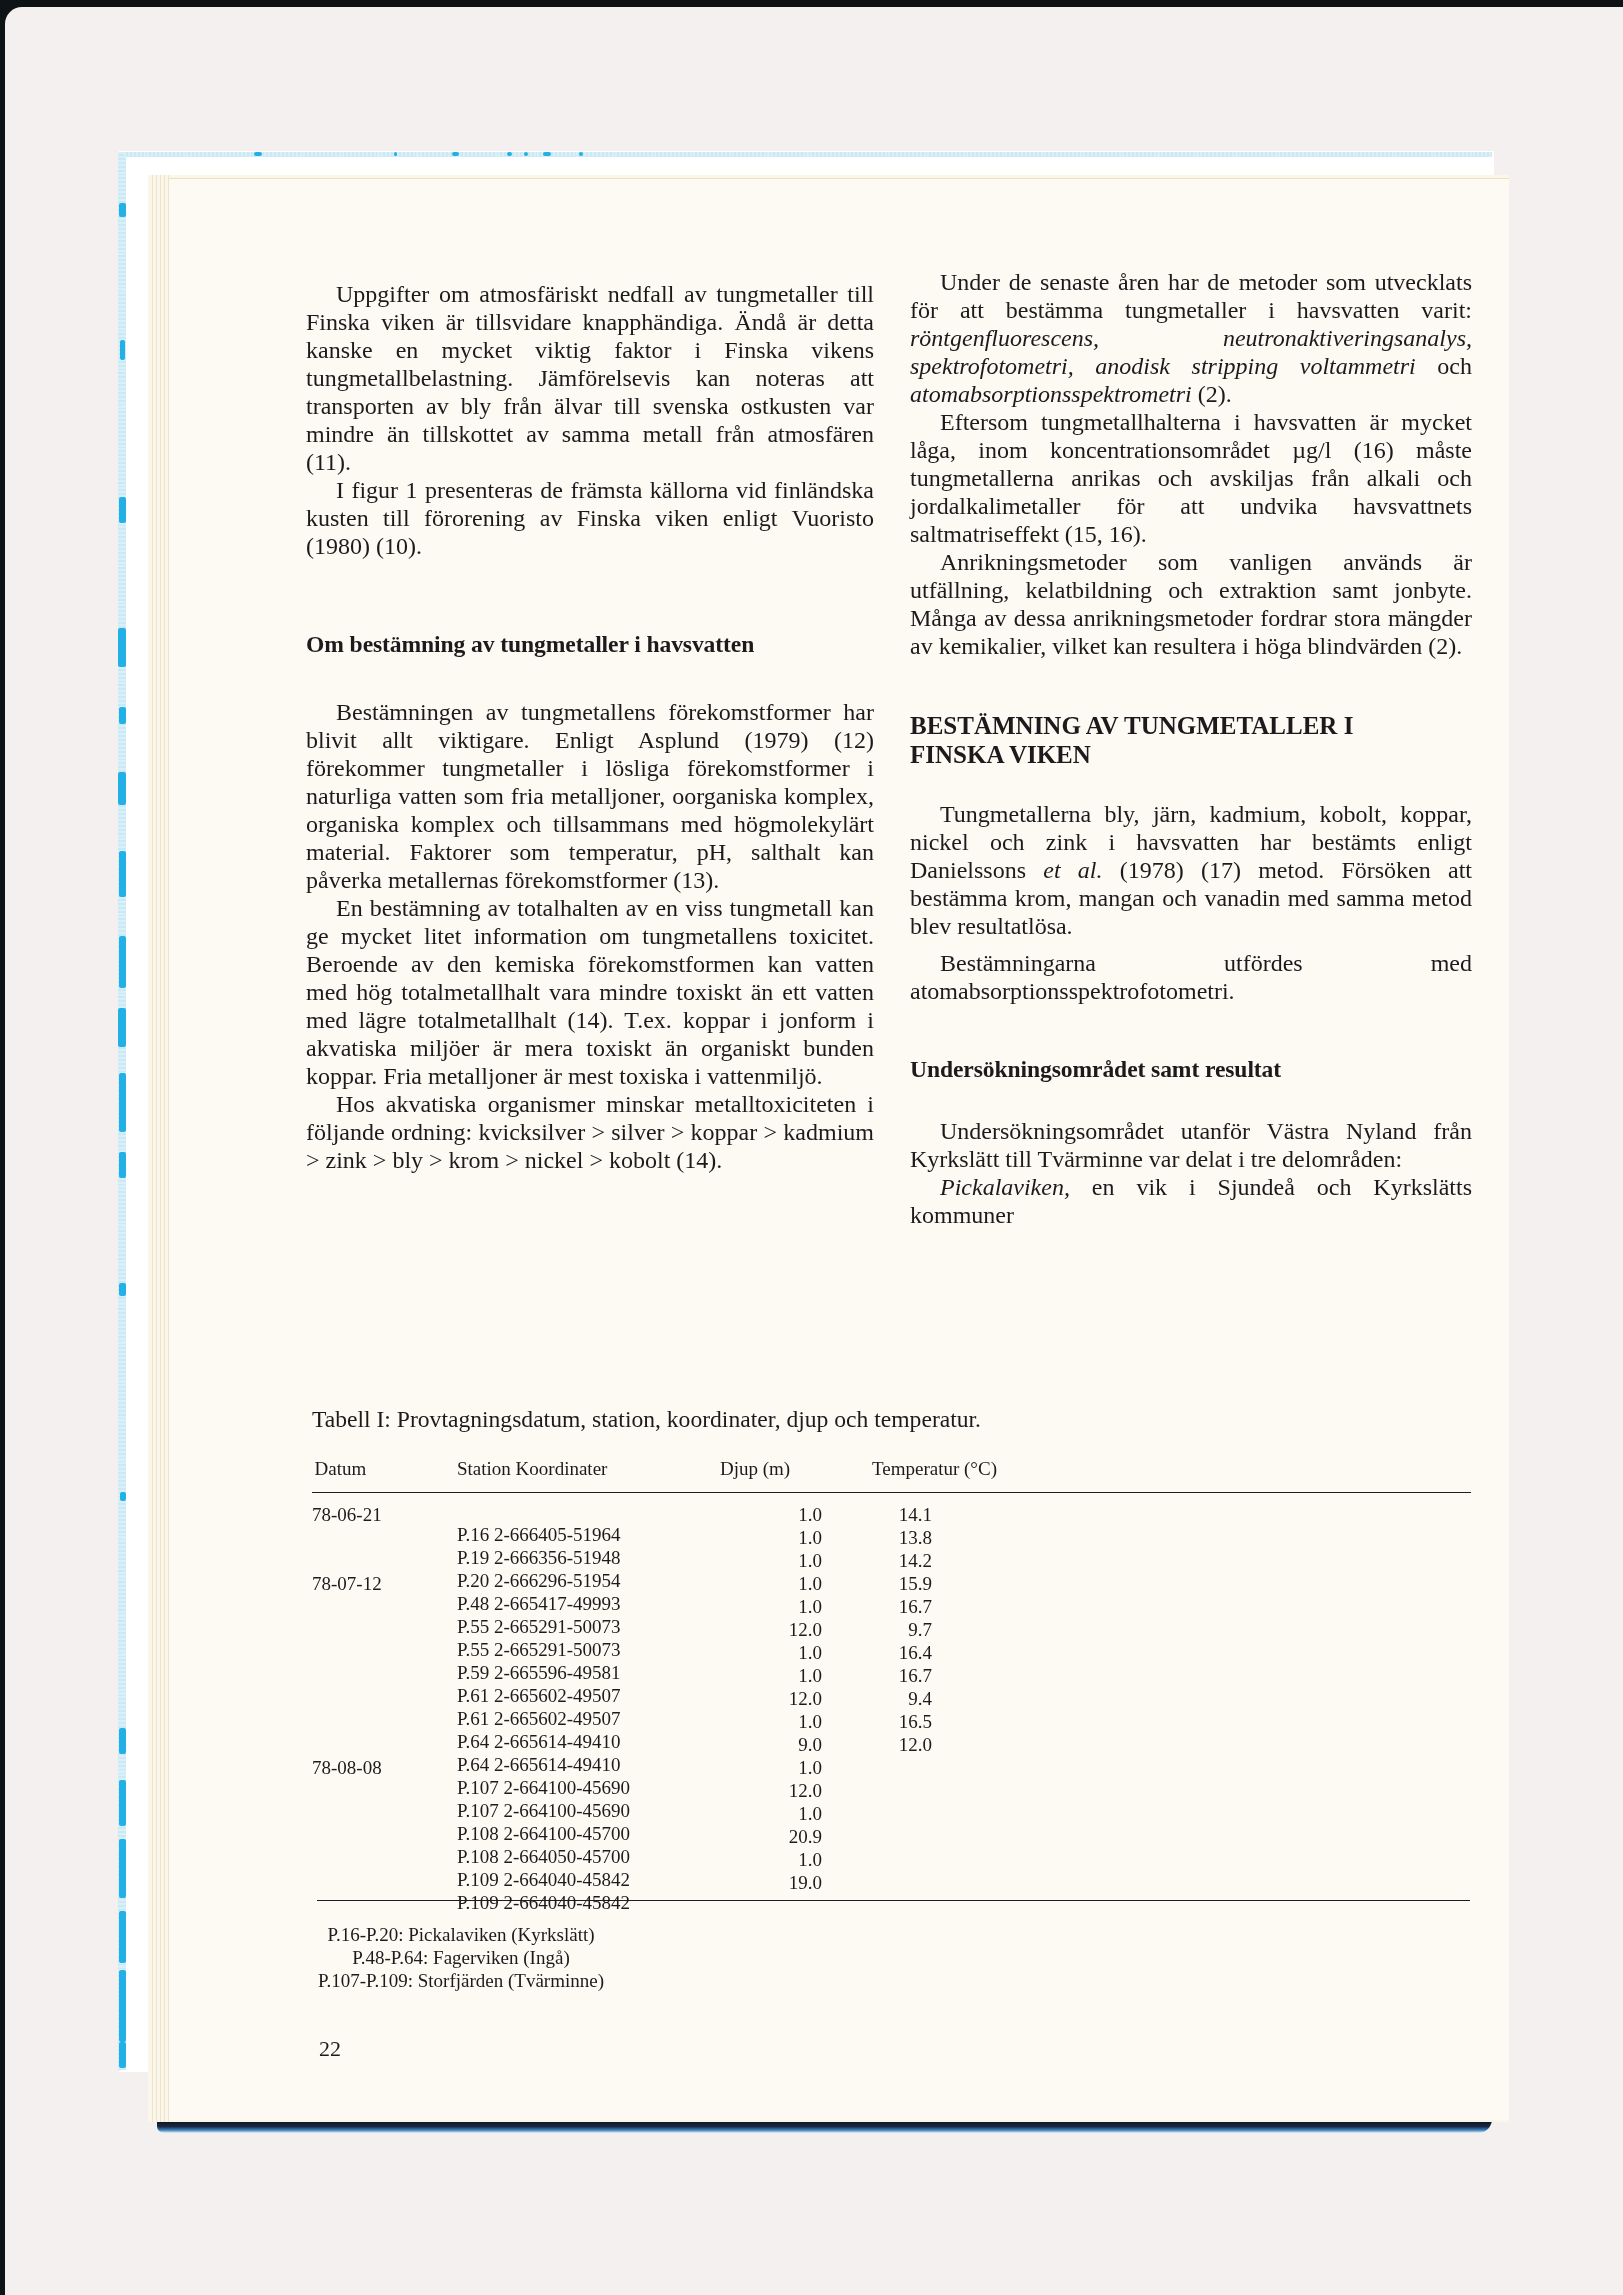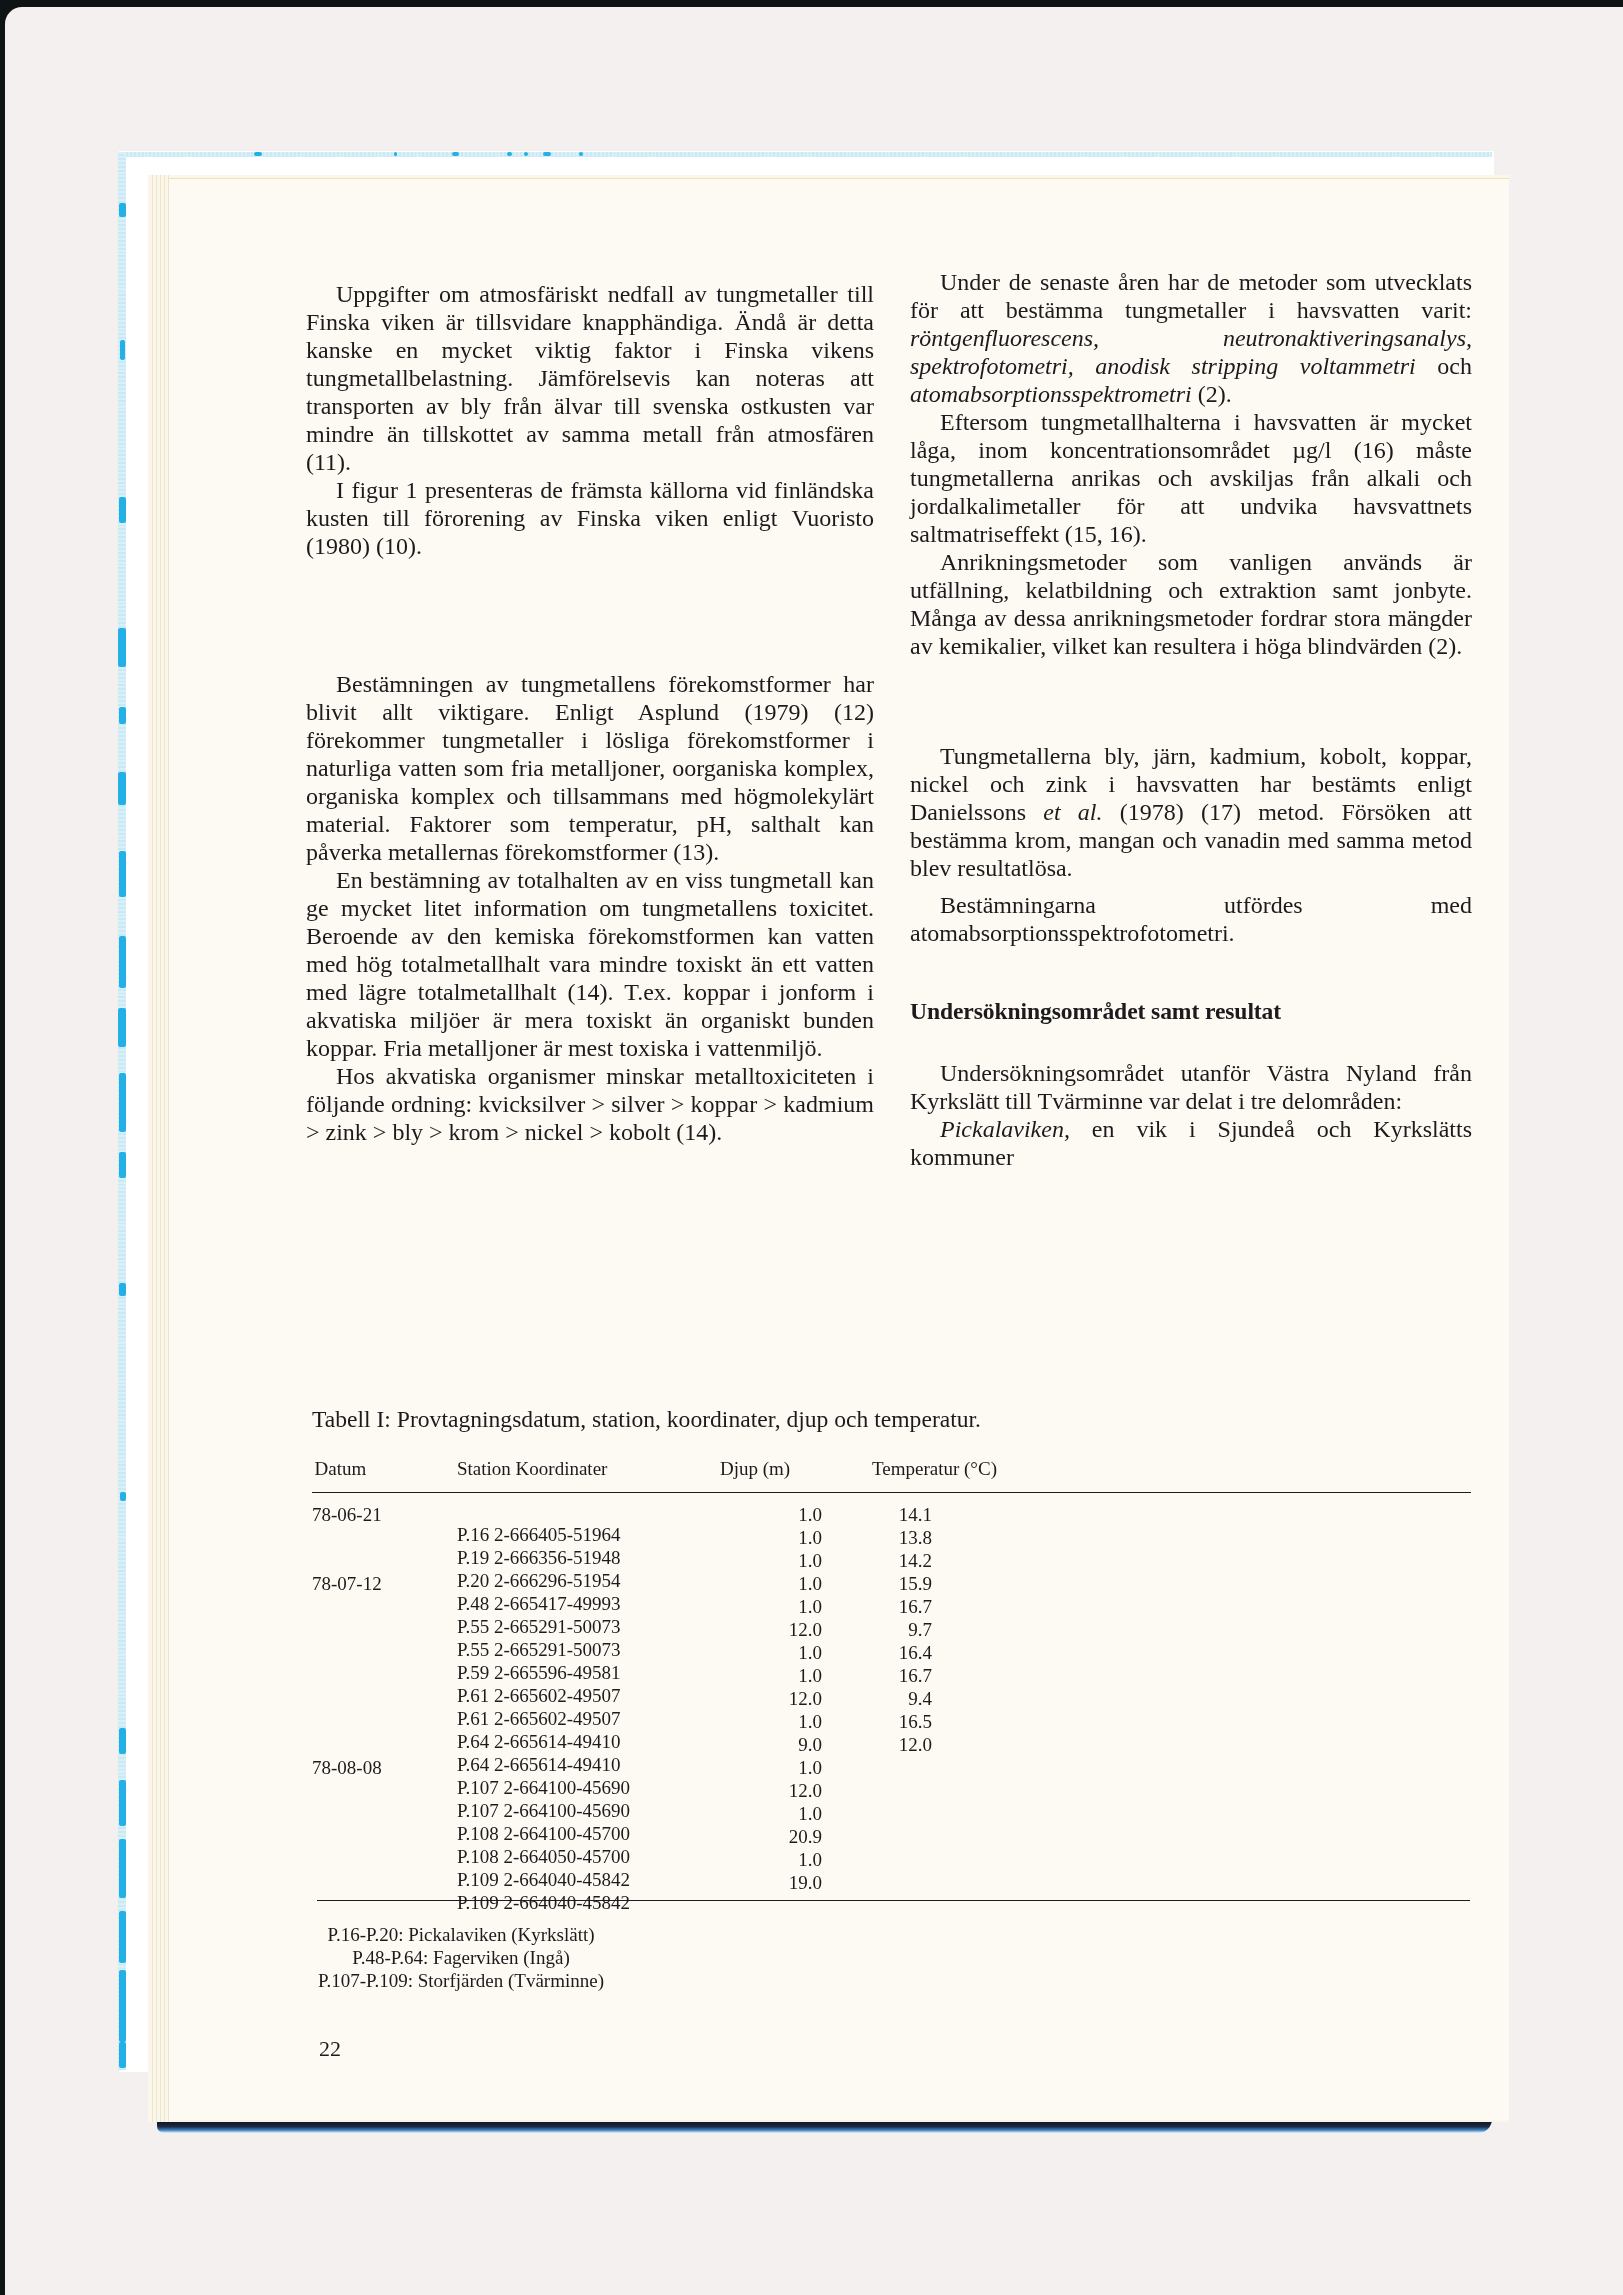--- a/index.html
+++ b/index.html
@@ -131,31 +131,36 @@
   <div class="edge" style="left:12.4px"></div>
   <div class="edge" style="left:16.4px"></div>
   <div class="edge" style="left:20px"></div>
 </div>
 <div class="page"></div>
 
 <div class="col col-left">
   <p>Uppgifter om atmosfäriskt nedfall av tungmetaller till Finska viken är tillsvidare knapphändiga. Ändå är detta kanske en mycket viktig faktor i Finska vikens tungmetallbelastning. Jämförelsevis kan noteras att transporten av bly från älvar till svenska ostkusten var mindre än tillskottet av samma metall från atmosfären (11).</p>
   <p>I figur 1 presenteras de främsta källorna vid finländska kusten till förorening av Finska viken enligt Vuoristo (1980) (10).</p>
   <div style="height:71px"></div>
+  <h3 class="subhead">Om bestämning av tungmetaller i havsvatten</h3>
   <div style="height:39px"></div>
   <p>Bestämningen av tungmetallens förekomstformer har blivit allt viktigare. Enligt Asplund (1979) (12) förekommer tungmetaller i lösliga förekomstformer i naturliga vatten som fria metalljoner, oorganiska komplex, organiska komplex och tillsammans med högmolekylärt material. Faktorer som temperatur, pH, salthalt kan påverka metallernas förekomstformer (13).</p>
   <p>En bestämning av totalhalten av en viss tungmetall kan ge mycket litet information om tungmetallens toxicitet. Beroende av den kemiska förekomstformen kan vatten med hög totalmetallhalt vara mindre toxiskt än ett vatten med lägre totalmetallhalt (14). T.ex. koppar i jonform i akvatiska miljöer är mera toxiskt än organiskt bunden koppar. Fria metalljoner är mest toxiska i vattenmiljö.</p>
   <p>Hos akvatiska organismer minskar metalltoxiciteten i följande ordning: kvicksilver &gt; silver &gt; koppar &gt; kadmium &gt; zink &gt; bly &gt; krom &gt; nickel &gt; kobolt (14).</p>
 </div>
 
 <div class="col col-right">
   <p><span>Under de senaste åren har de metoder som utvecklats för att bestämma tungmetaller i havsvatten varit: </span><span class="it">röntgenfluorescens, neutronaktiveringsanalys, spektrofotometri, anodisk stripping voltammetri</span><span> och </span><span class="it">atomabsorptionsspektrometri</span><span> (2).</span></p>
   <p>Eftersom tungmetallhalterna i havsvatten är mycket låga, inom koncentrationsområdet µg/l (16) måste tungmetallerna anrikas och avskiljas från alkali och jordalkalimetaller för att undvika havsvattnets saltmatriseffekt (15, 16).</p>
   <p>Anrikningsmetoder som vanligen används är utfällning, kelatbildning och extraktion samt jonbyte. Många av dessa anrikningsmetoder fordrar stora mängder av kemikalier, vilket kan resultera i höga blindvärden (2).</p>
   <div style="height:51px"></div>
+  <h2 class="sectionhead">
+    <span>BESTÄMNING AV TUNGMETALLER I</span><br>
+    <span>FINSKA VIKEN</span>
+  </h2>
   <div style="height:31px"></div>
   <p><span>Tungmetallerna bly, järn, kadmium, kobolt, koppar, nickel och zink i havsvatten har bestämts enligt Danielssons </span><span class="it">et al.</span><span> (1978) (17) metod. Försöken att bestämma krom, mangan och vanadin med samma metod blev resultatlösa.</span></p>
   <div style="height:9.2px"></div>
   <p>Bestämningarna utfördes med atomabsorptionsspektrofotometri.</p>
   <div style="height:51px"></div>
   <h3 class="subhead">Undersökningsområdet samt resultat</h3>
   <div style="height:33px"></div>
   <p>Undersökningsområdet utanför Västra Nyland från Kyrkslätt till Tvärminne var delat i tre delområden:</p>
   <p><span class="it">Pickalaviken,</span><span> en vik i Sjundeå och Kyrkslätts kommuner</span></p>
 </div>

